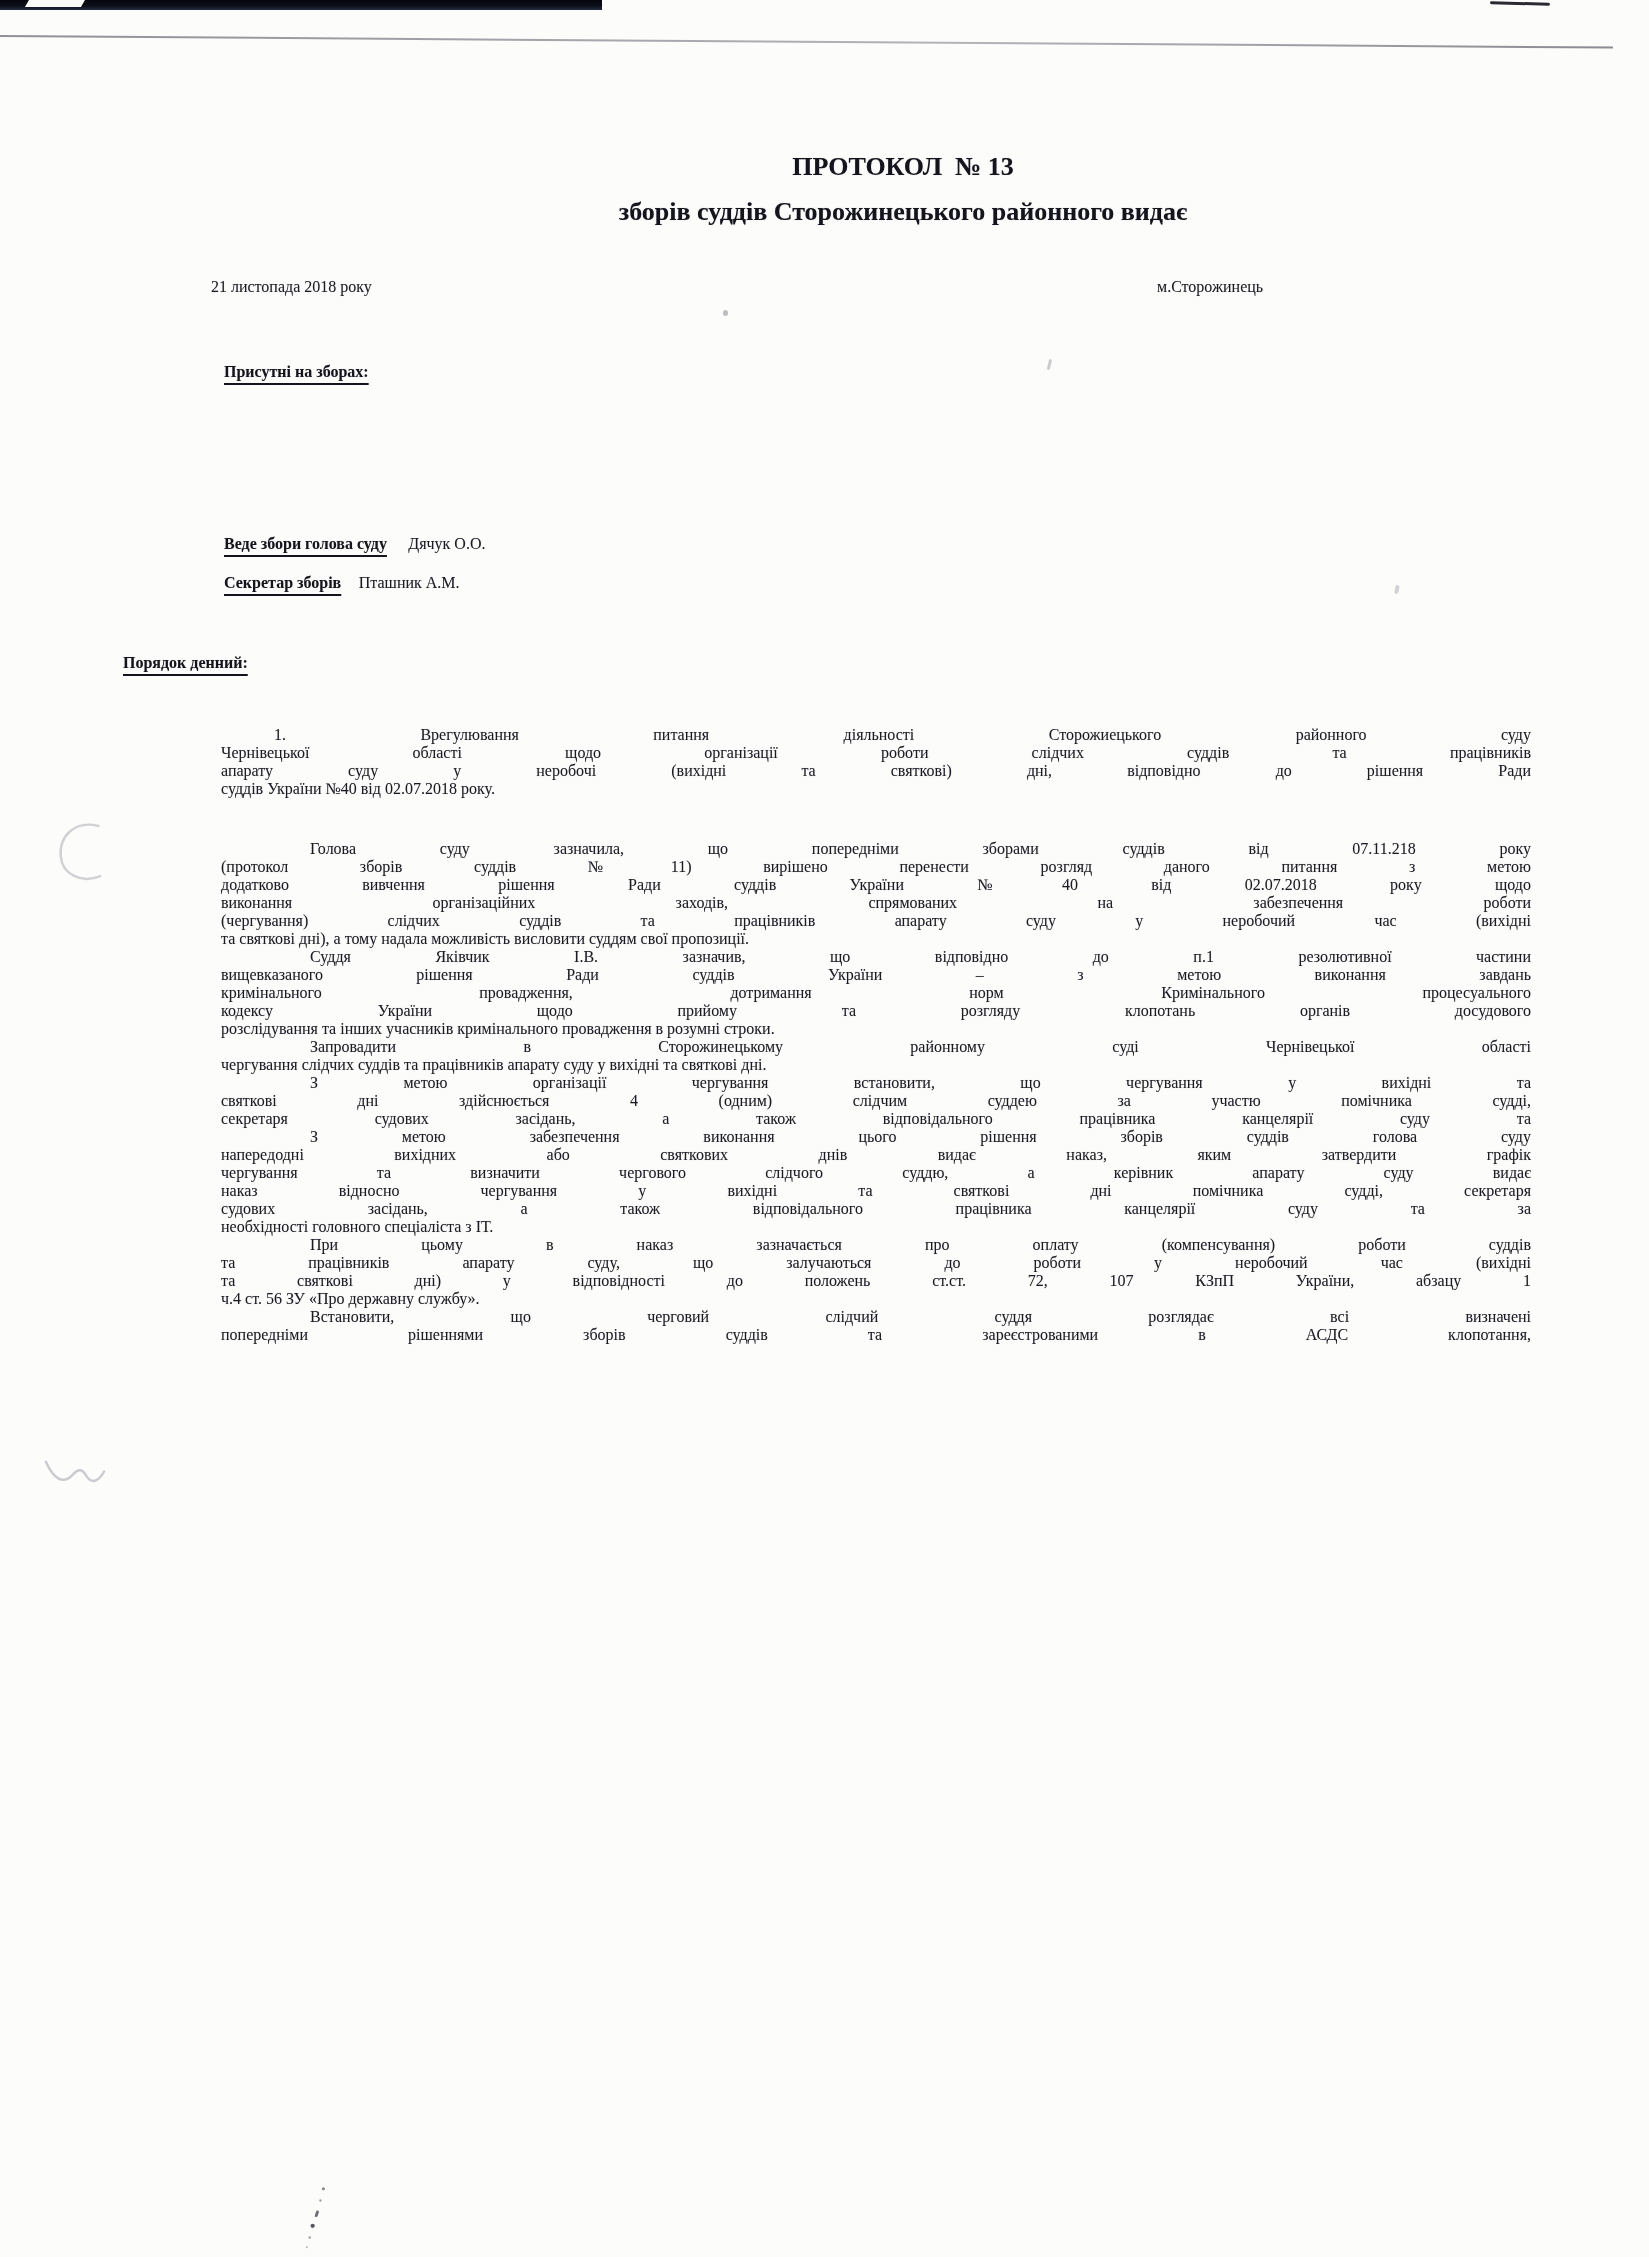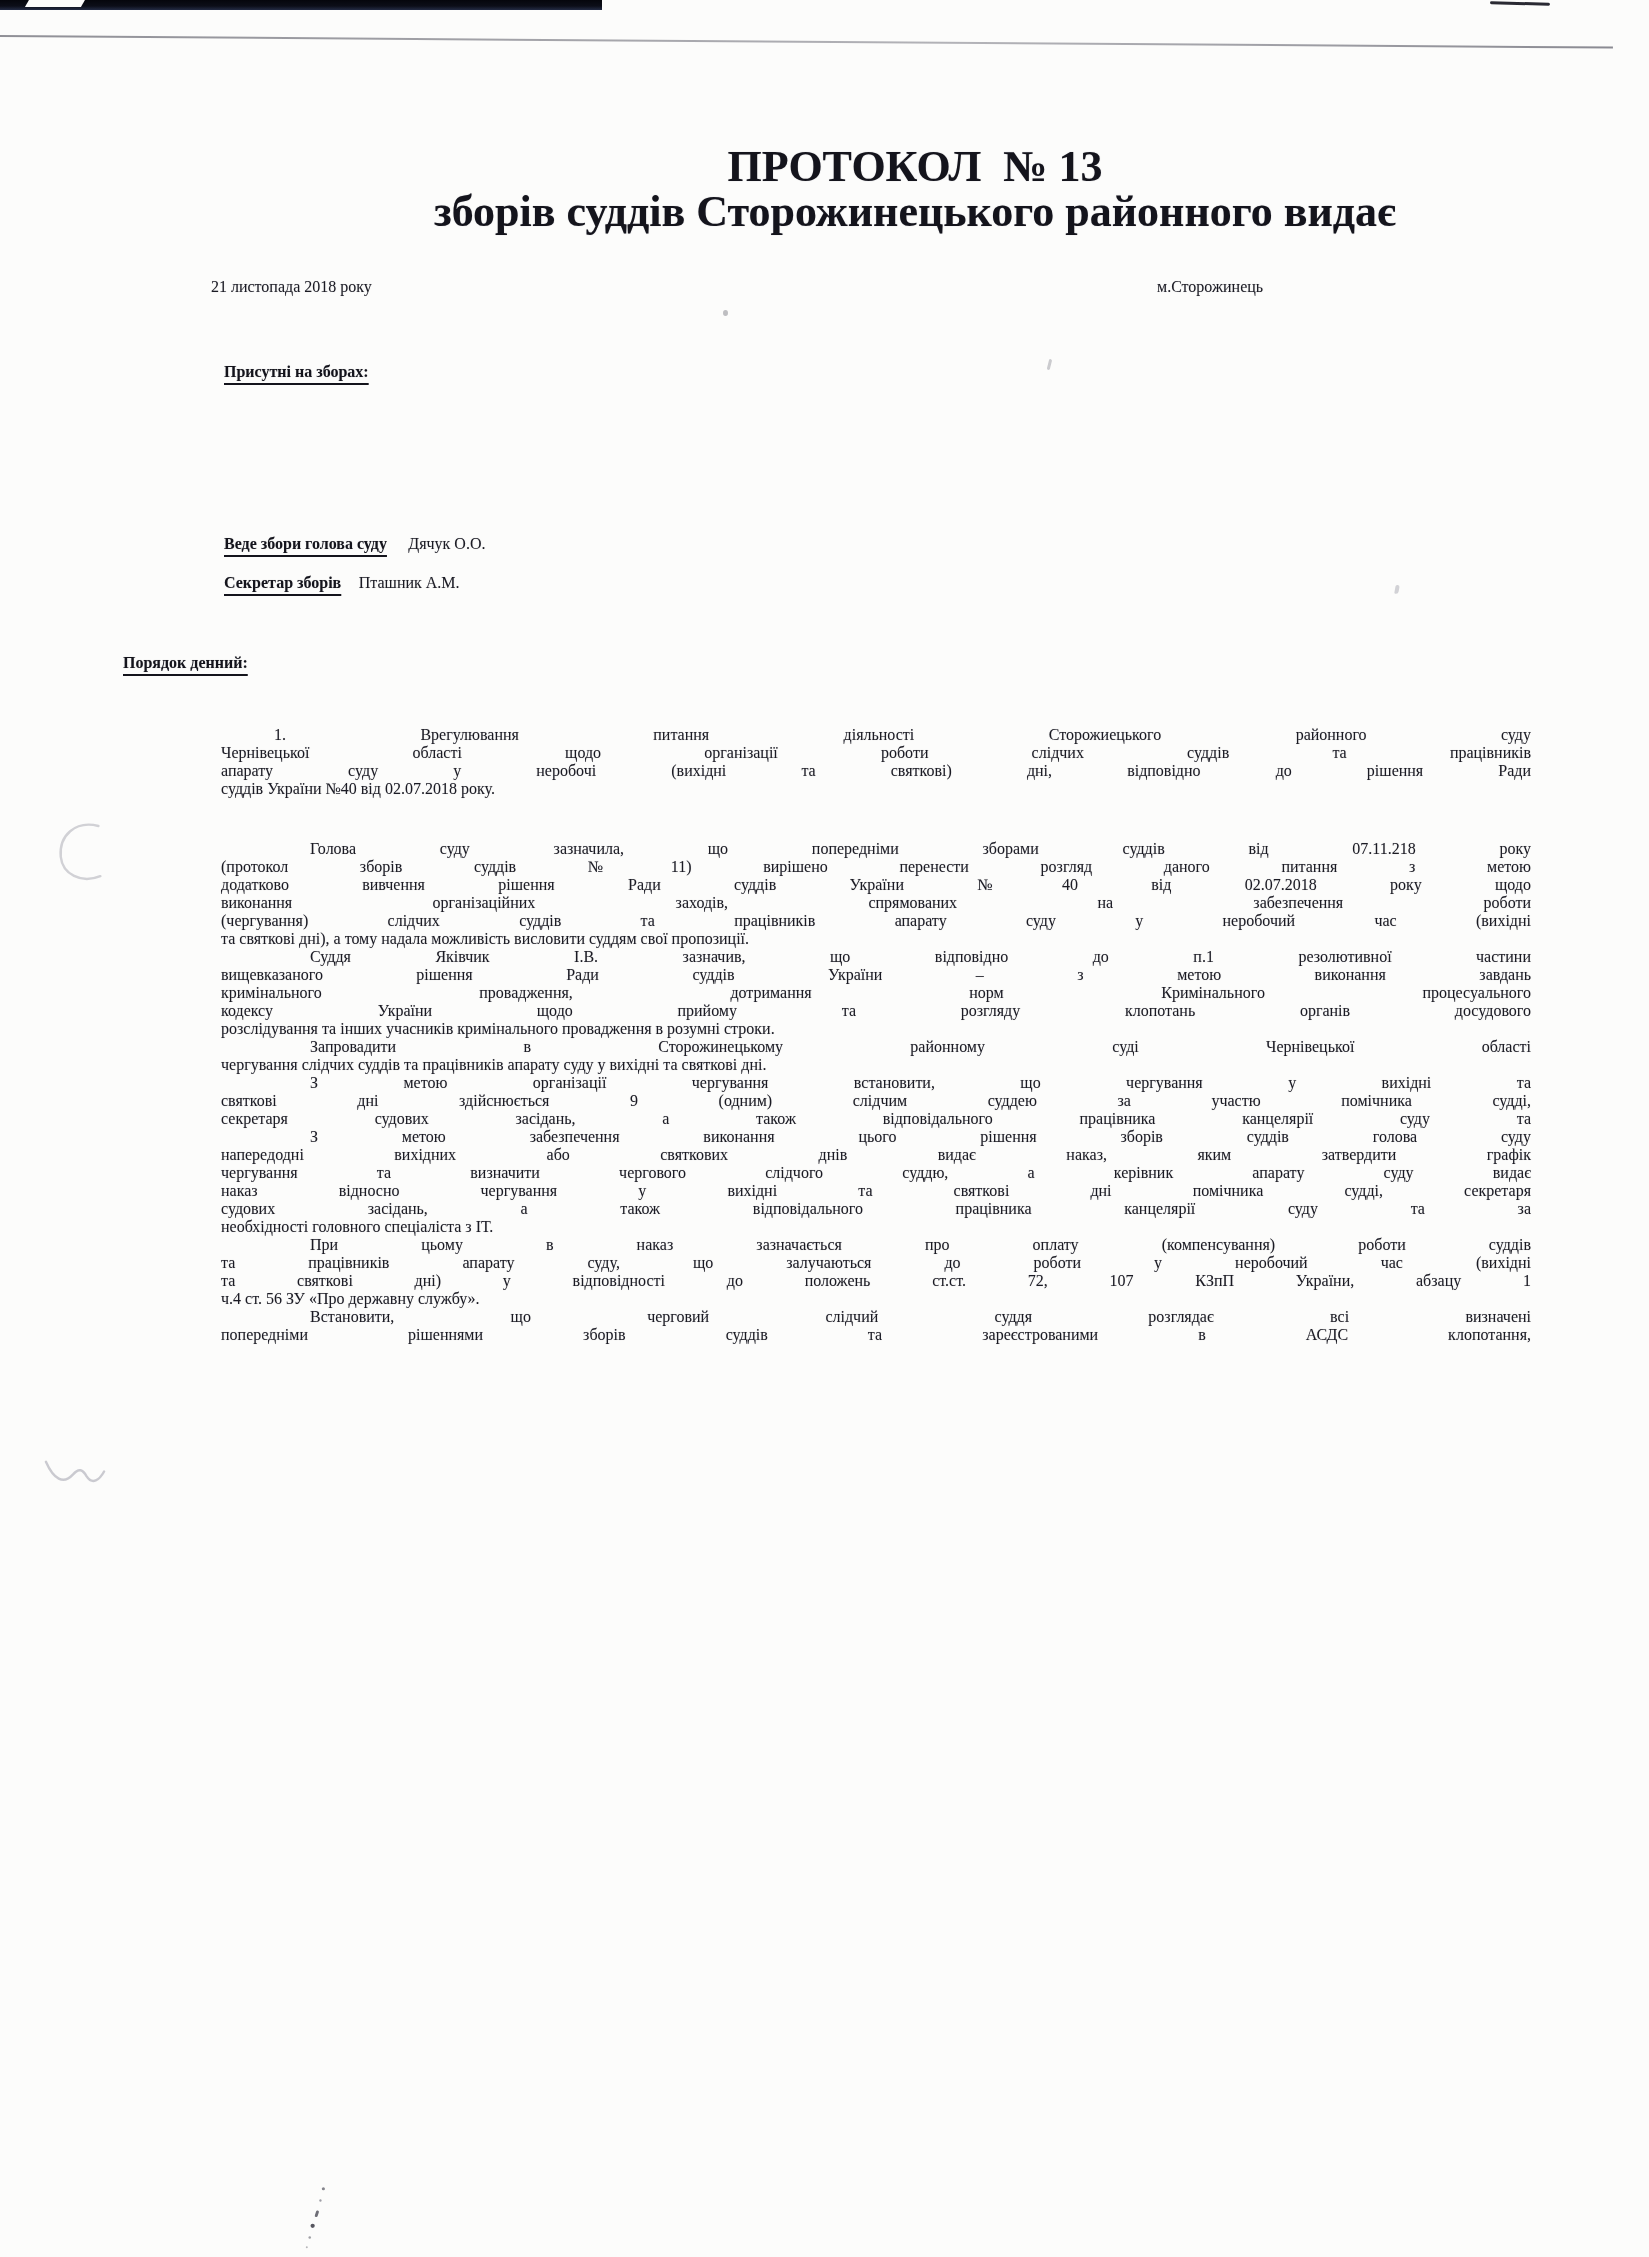--- a/index.html
+++ b/index.html
@@ -30,22 +30,22 @@
     transform:rotate(0.41deg);transform-origin:left top;
   }
   .pencil-arc{position:absolute;left:54px;top:818px;}
   .pencil-squiggle{position:absolute;left:43px;top:1454px;}
   .ink-speckles{position:absolute;left:297px;top:2181px;}
   .speck-dot{position:absolute;border-radius:50%;}
   .dot-1{left:723px;top:310px;width:4.9px;height:5.8px;background:#8a8a92;opacity:.55;}
   .dot-2{left:1048px;top:359px;width:2.9px;height:10.7px;background:#9a9aa2;opacity:.5;transform:rotate(14deg);border-radius:1.9px;}
   .dot-3{left:1395px;top:585px;width:3.9px;height:8.7px;background:#a0a0a8;opacity:.45;border-radius:1.9px 1.9px 2.9px 1px;transform:rotate(10deg);}
   .title-block{
-    position:absolute;left:260px;top:144px;width:1310px;
-    text-align:center;font-weight:bold;font-size:44px;line-height:45px;color:#14141c;
+    position:absolute;left:248px;top:144px;width:1310px;
+    text-align:center;font-weight:bold;font-size:26px;line-height:45px;color:#14141c;
     text-shadow:0 0 1px rgba(24,24,42,.3);
   }
   .date-row{position:absolute;left:208px;top:267px;width:1310px;height:39px;line-height:39px;}
   .date-left{position:absolute;left:2.9px;top:0;}
   .date-right{position:absolute;left:949px;top:0;}
   .attendees{position:absolute;left:224px;top:352px;width:1310px;line-height:39px;}
   .chair-block{position:absolute;left:224px;top:524px;width:1310px;line-height:39px;}
   .agenda-heading{
     position:absolute;left:123px;top:654px;
     font-weight:bold;color:#14141c;
@@ -161,21 +161,21 @@
       <div class="lastline">розслідування та інших учасників кримінального провадження в розумні строки.</div>
     </div>
 
     <div class="para indent-std">
       <div class="jlines">Запровадити в Сторожинецькому районному суді Чернівецької області</div>
       <div class="lastline">чергування слідчих суддів та працівників апарату суду у вихідні та святкові дні.</div>
     </div>
 
     <div class="para indent-std">
       <div class="jlines">З метою організації чергування встановити, що чергування у вихідні та
-святкові дні здійснюється 9 (одним) слідчим суддею за участю помічника судді,
+святкові дні здійснюється 4 (одним) слідчим суддею за участю помічника судді,
 секретаря судових засідань, а також відповідального працівника канцелярії суду та</div>
     </div>
 
     <div class="para indent-std">
       <div class="jlines">З метою забезпечення виконання цього рішення зборів суддів голова суду
 напередодні вихідних або святкових днів видає наказ, яким затвердити графік
 чергування та визначити чергового слідчого суддю, а керівник апарату суду видає
 наказ відносно чергування у вихідні та святкові дні помічника судді, секретаря
 судових засідань, а також відповідального працівника канцелярії суду та за</div>
       <div class="lastline">необхідності головного спеціаліста з ІТ.</div>

